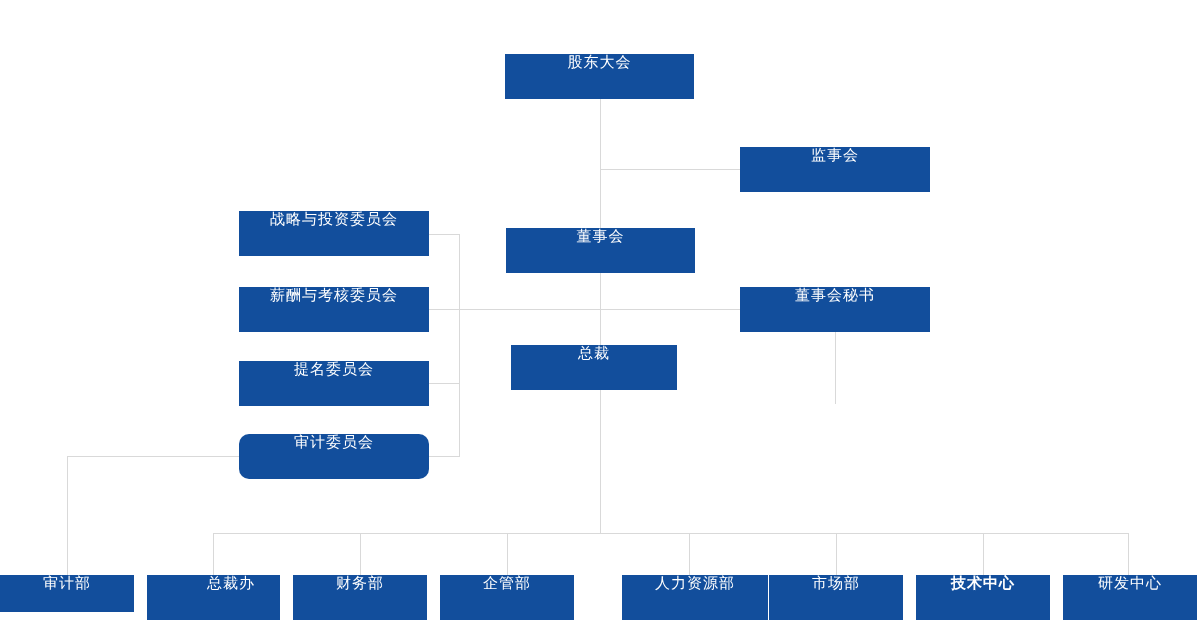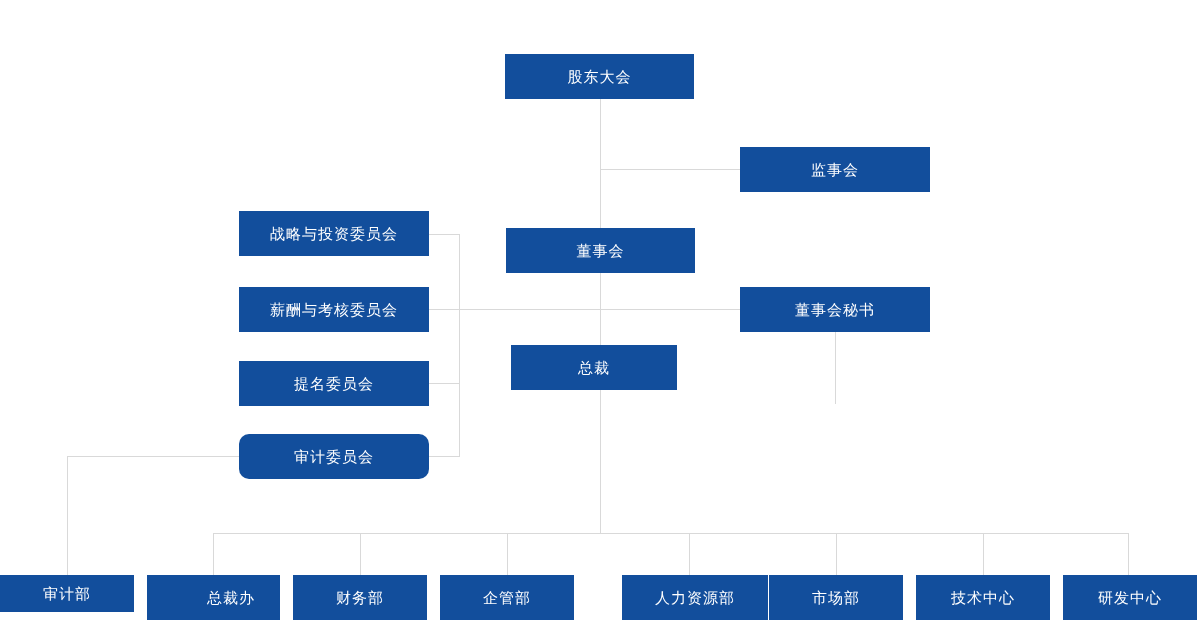--- a/index.html
+++ b/index.html
@@ -16,21 +16,21 @@
     width: 1199px;
     height: 643px;
     background: #ffffff;
     overflow: hidden;
   }
   .node {
     position: absolute;
     background: #124E9C;
     color: #ffffff;
     display: flex;
-    align-items: center;
+    align-items: flex-start;
     justify-content: center;
     font-size: 15px;
     letter-spacing: 1px;
     line-height: 1;
     box-sizing: border-box;
     z-index: 3;
     -webkit-font-smoothing: antialiased;
   }
   .node .label {
     display: block;
@@ -107,19 +107,19 @@
     </div>
     <div class="node" style="left: 440px; top: 575px; width: 134px; height: 45px; background: rgb(18, 78, 156);">
       <span class="label">企管部</span>
     </div>
     <div class="node" style="left: 622px; top: 575px; width: 146px; height: 45px; background: rgb(18, 78, 156);">
       <span class="label">人力资源部</span>
     </div>
     <div class="node" style="left: 769px; top: 575px; width: 134px; height: 45px; background: rgb(18, 78, 156);">
       <span class="label">市场部</span>
     </div>
-    <div class="node" style="left: 916px; top: 575px; width: 134px; height: 45px; background: rgb(18, 78, 156);">
+    <div class="node" style="left: 916px; top: 575px; width: 134px; height: 45px; background: rgb(18, 78, 156); font-weight: bold;">
       <span class="label">技术中心</span>
     </div>
     <div class="node" style="left: 1063px; top: 575px; width: 134px; height: 45px; background: rgb(18, 78, 156);">
       <span class="label">研发中心</span>
     </div>
   </div>
 
 </body></html>

